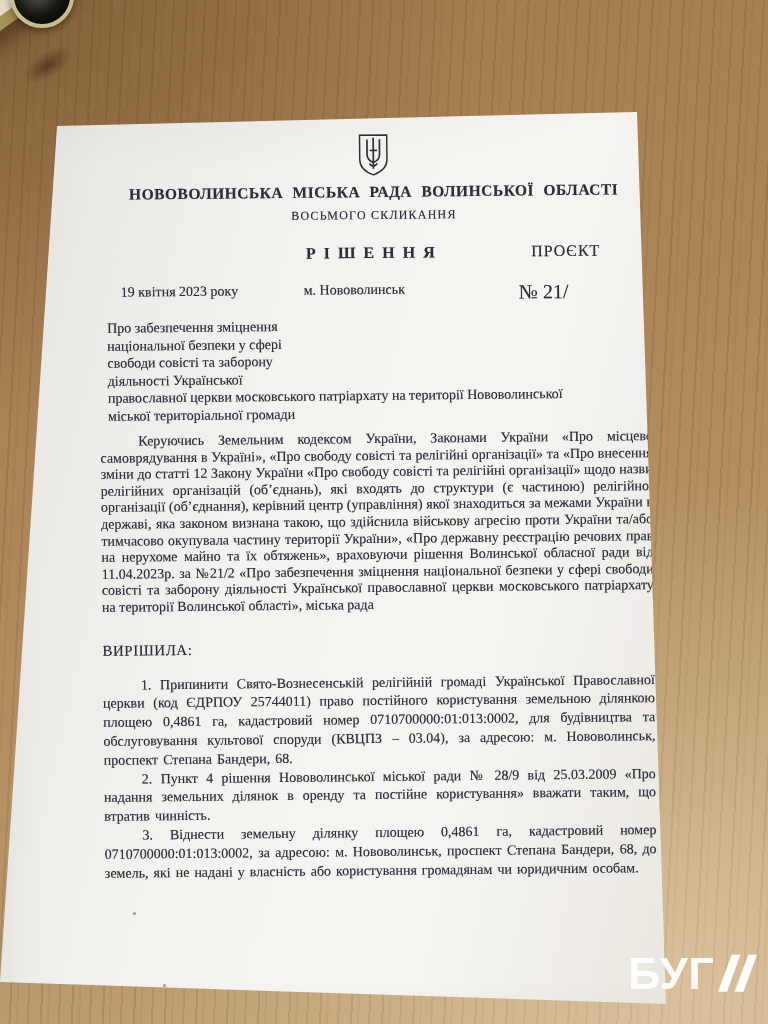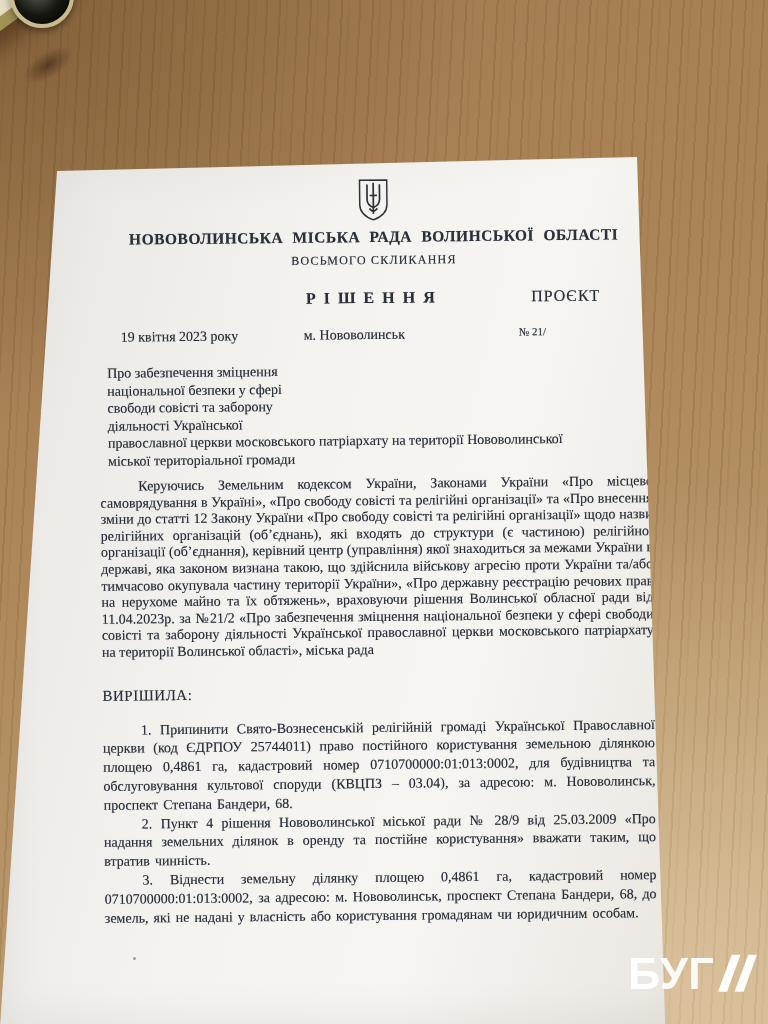--- a/index.html
+++ b/index.html
@@ -42,21 +42,20 @@
   }
   
   .paper{
     position:absolute;inset:0;
     clip-path:polygon(57px 126px, 637px 112px, 666px 1004px, 0px 982px);
     background:
       radial-gradient(120% 28% at 30% 0%, rgba(118,108,96,.13), rgba(118,108,96,0) 60%),
       linear-gradient(103deg,#dcdad6 0%,#ebeae7 14%,#f4f3f0 38%,#f6f5f2 62%,#ece9e3 86%,#e1ddd5 100%);
     box-shadow:inset 0 0 46px rgba(110,100,82,.12);
     filter:drop-shadow(5px 4px 6px rgba(66,40,16,.45)) drop-shadow(0 12px 20px rgba(66,40,16,.25));
-    margin-top:45px;
   }
   .speck{position:absolute;width:3px;height:3px;border-radius:50%;background:#8d887d;opacity:.8;}
   
   .doc{
     position:absolute;left:97px;top:126px;width:552px;
     transform:rotate(-0.6deg);transform-origin:50% 0;
     color:#2a2f3a;
     text-shadow:0 0 .7px rgba(42,47,58,.5);
   }
   .emblem{width:34px;height:46px;margin:6px auto 0;display:block;}
@@ -64,21 +63,21 @@
     margin-top:5px;text-align:center;font-weight:bold;font-size:15.5px;
     letter-spacing:.5px;word-spacing:5px;white-space:nowrap;
   }
   .convocation{margin-top:7px;text-align:center;font-size:12px;letter-spacing:1.2px;}
   .type-row{position:relative;margin-top:21px;text-align:center;height:19px;}
   .doctype{font-weight:bold;font-size:16px;letter-spacing:8px;}
   .draft{position:absolute;right:50px;top:0;font-weight:normal;font-size:16px;letter-spacing:1px;}
   .date-row{position:relative;margin-top:19px;height:18px;font-size:14px;}
   .date-row .date{position:absolute;left:22px;}
   .date-row .place{position:absolute;left:205px;}
-  .date-row .number{position:absolute;left:420px;font-size:11px;}
+  .date-row .number{position:absolute;left:420px;font-size:20px;}
   .subject{margin-top:17px;padding-left:8px;font-size:14px;line-height:17.5px;}
   .preamble{
     margin:9px 0 0 0;font-size:14px;line-height:16.6px;
     text-align:justify;text-indent:38px;
   }
   .resolved{margin-top:26px;font-size:15px;letter-spacing:.5px;}
   .item{
     margin:0;font-size:14px;line-height:18.8px;
     text-align:justify;text-indent:38px;word-spacing:1.5px;
   }

